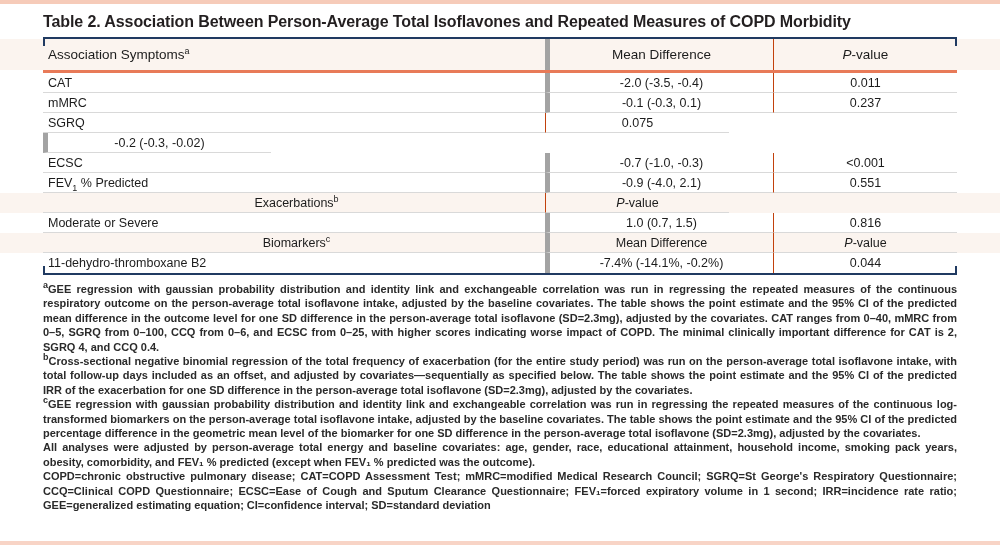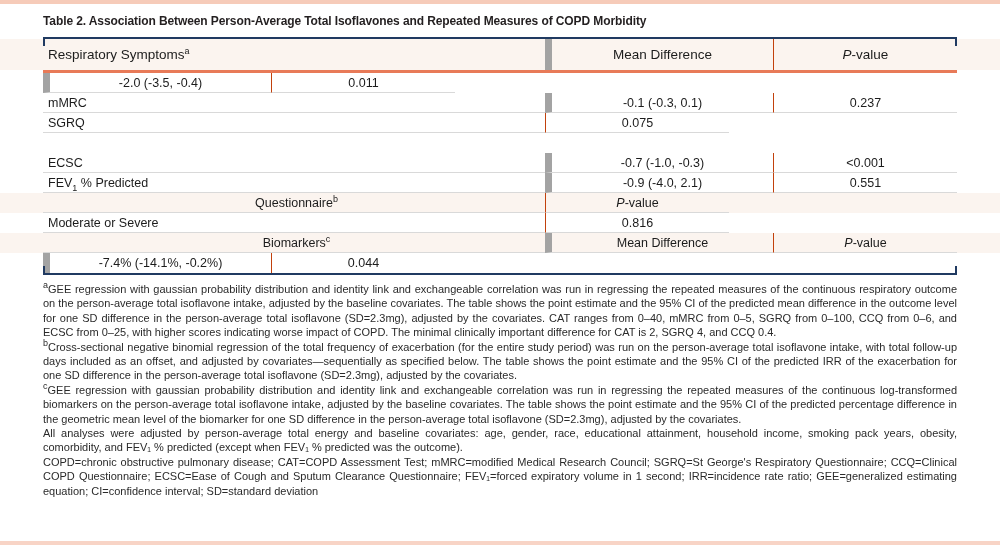--- a/index.html
+++ b/index.html
@@ -2,21 +2,21 @@
 <html><head>
 <meta charset="utf-8">
 <style>
   * { margin:0; padding:0; box-sizing:border-box; }
   html,body { width:1000px; height:545px; background:#ffffff; overflow:hidden;
     font-family:"Liberation Sans","DejaVu Sans",sans-serif; color:#1c1c1c; position:relative; }
 
   .page-border-top { height:4px; background:#f6cbb9; width:100%; }
   .page-border-bottom { height:4px; background:#f8d4c6; width:100%; position:absolute; bottom:0; left:0; }
 
-  .title { font-size:12px; font-weight:bold; line-height:21px; color:#231f20;
+  .title { font-size:16px; font-weight:bold; line-height:21px; color:#231f20;
     margin:7px 60px 5px 43px; letter-spacing:-0.1px; }
 
   .rule-navy { height:2px; background:#203a61; margin:0 43px; position:relative; }
   .rule-navy .cap { position:absolute; width:2px; height:9px; background:#203a61; }
   .rule-navy.top .cap { top:0; }
   .rule-navy.bottom .cap { bottom:0; }
   .cap.left { left:0; }
   .cap.right { right:0; }
 
   .rule-orange { height:3px; background:#e87a58; margin:0 43px; }
@@ -25,94 +25,98 @@
   .trow.band { background:#fbf4ef; }
   .header-row { height:31px; font-size:13.5px; }
   .header-row .cell { line-height:31px; }
   .data-row { height:20px; font-size:12.5px; }
   .data-row .cell { line-height:20px; border-bottom:1px solid #d9d9d9; }
   .data-row.last .cell { border-bottom:none; }
   .sect-row { height:20px; font-size:12.5px; }
   .sect-row .cell { line-height:20px; border-bottom:1px solid #d9d9d9; }
 
   .c1 { width:502px; padding-left:5px; text-align:left; }
-  .c2 { width:228px; text-align:center; border-left:7px solid #a3a3a3; }
+  .c2 { width:228px; text-align:center; border-left:5px solid #a3a3a3; }
   .c3 { width:184px; text-align:center; border-left:1px solid #c2410c; }
 
   .bold { font-weight:normal;text-align:center; }
   .it { font-style:italic; }
   sup { font-size:9px; line-height:0; }
   sub { font-size:9px; line-height:0; }
 
   .footnotes { margin:7px 43px 15px 43px; font-size:11px; line-height:14.4px;
-    text-align:justify; color:#2a2a2a; }
+    text-align:justify; color:#2a2a2a;font-weight:bold; }
   .footnotes p { margin:0; }
   .abbrev { margin-top:13px; }
 </style>
 </head>
 <body>
 
 <div class="page-border-top"></div>
 
 <h1 class="title">Table 2. Association Between Person-Average Total Isoflavones and Repeated Measures of COPD Morbidity</h1>
 
 <div class="rule-navy top">
   <span class="cap left"></span>
   <span class="cap right"></span>
 </div>
 
 <div class="trow header-row band">
-  <div class="cell c1"><span>Respiratory Symptoms</span><sup>a</sup></div>
+  <div class="cell c1"><span>Association Symptoms</span><sup>a</sup></div>
   <div class="cell c2">Mean Difference</div>
   <div class="cell c3"><span class="it">P</span><span>-value</span></div>
 </div>
 
 <div class="rule-orange"></div>
 
 <div class="trow data-row">
+  <div class="cell c1">CAT</div>
   <div class="cell c2 bold">-2.0 (-3.5, -0.4)</div>
   <div class="cell c3 bold">0.011</div>
 </div>
 <div class="trow data-row">
   <div class="cell c1">mMRC</div>
   <div class="cell c2">-0.1 (-0.3, 0.1)</div>
   <div class="cell c3">0.237</div>
 </div>
 <div class="trow data-row">
   <div class="cell c1">SGRQ</div>
   <div class="cell c3">0.075</div>
 </div>
 <div class="trow data-row">
+  <div class="cell c2 bold">-0.2 (-0.3, -0.02)</div>
 </div>
 <div class="trow data-row">
   <div class="cell c1">ECSC</div>
   <div class="cell c2 bold">-0.7 (-1.0, -0.3)</div>
   <div class="cell c3 bold">&lt;0.001</div>
 </div>
 <div class="trow data-row">
   <div class="cell c1"><span>FEV</span><sub>1</sub><span> % Predicted</span></div>
   <div class="cell c2">-0.9 (-4.0, 2.1)</div>
   <div class="cell c3">0.551</div>
 </div>
 
 <div class="trow sect-row band">
-  <div class="cell c1 bold"><span>Questionnaire</span><sup class="bold">b</sup></div>
+  <div class="cell c1 bold"><span>Exacerbations</span><sup class="bold">b</sup></div>
   <div class="cell c3"><span class="it">P</span><span>-value</span></div>
 </div>
 <div class="trow data-row">
   <div class="cell c1">Moderate or Severe</div>
+  <div class="cell c2">1.0 (0.7, 1.5)</div>
   <div class="cell c3">0.816</div>
 </div>
 
 <div class="trow sect-row band">
   <div class="cell c1 bold"><span>Biomarkers</span><sup class="bold">c</sup></div>
   <div class="cell c2">Mean Difference</div>
   <div class="cell c3"><span class="it">P</span><span>-value</span></div>
 </div>
 <div class="trow data-row last">
+  <div class="cell c1">11-dehydro-thromboxane B2</div>
   <div class="cell c2 bold">-7.4% (-14.1%, -0.2%)</div>
   <div class="cell c3 bold">0.044</div>
 </div>
 
 <div class="rule-navy bottom">
   <span class="cap left"></span>
   <span class="cap right"></span>
 </div>
 
 <div class="footnotes">

